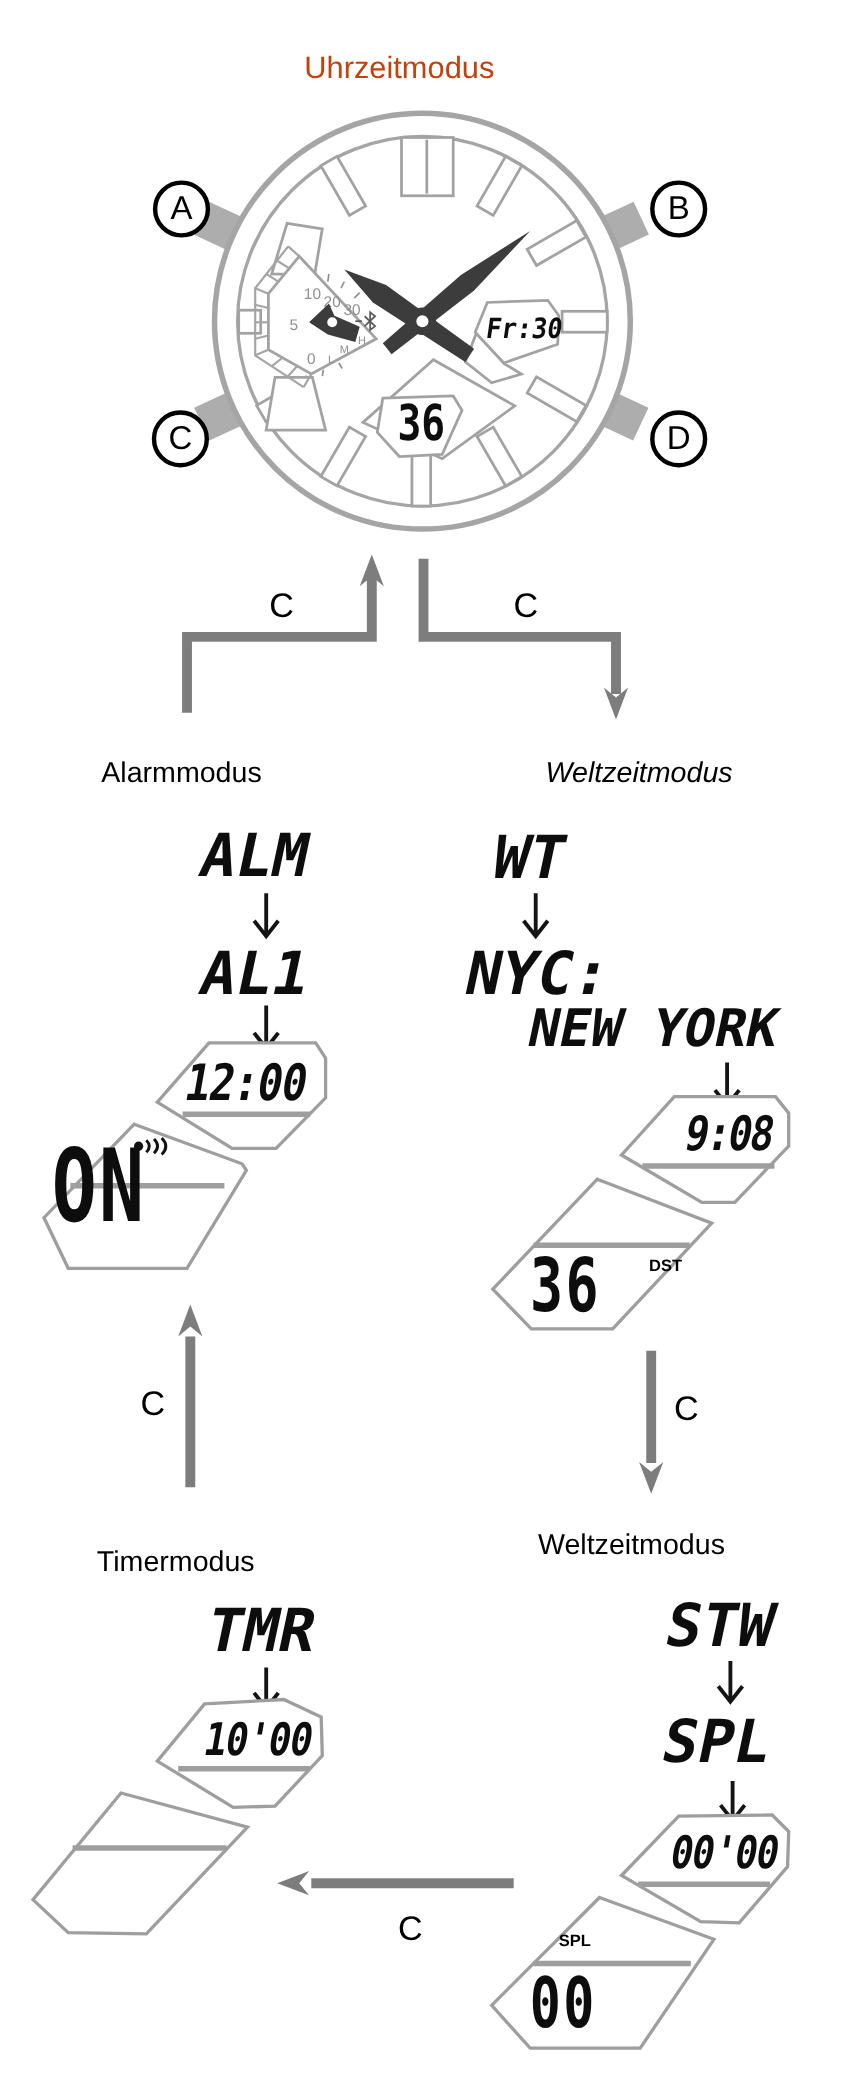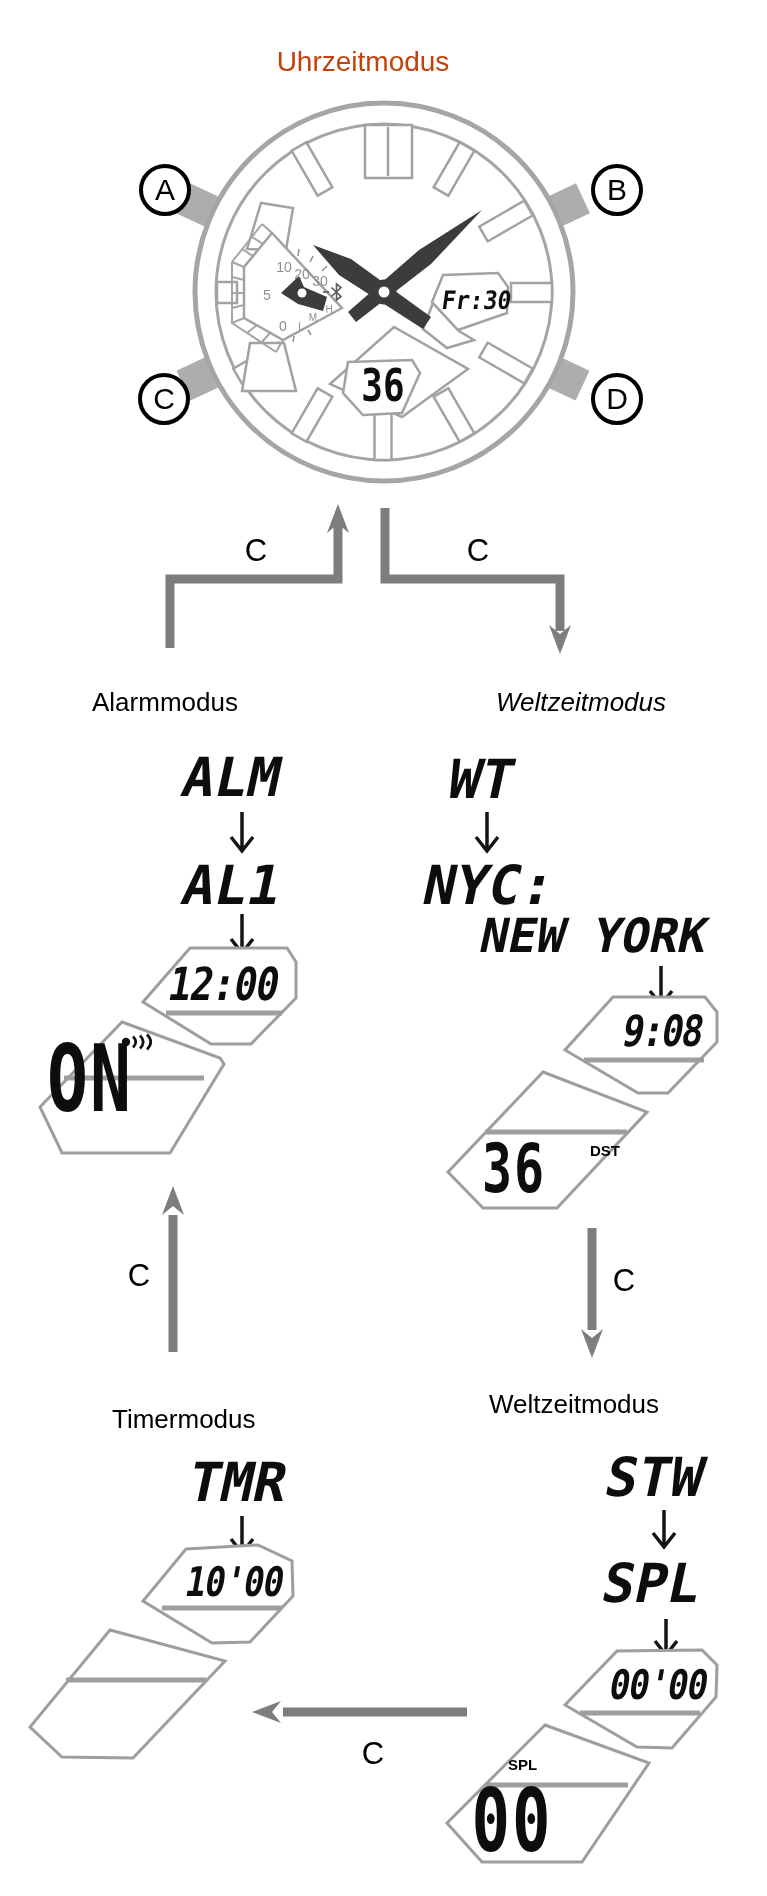--- a/index.html
+++ b/index.html
@@ -177,21 +177,21 @@
 </div>
 
 <div class="abs center c-label" style="left:241px;top:532px;width:30px;height:38px;">C</div>
 <div class="abs center c-label" style="left:463px;top:532px;width:30px;height:38px;">C</div>
 <div class="abs center c-label" style="left:124px;top:1257px;width:30px;height:38px;">C</div>
 <div class="abs center c-label" style="left:609px;top:1262px;width:30px;height:38px;">C</div>
 <div class="abs center c-label" style="left:358px;top:1735px;width:30px;height:38px;">C</div>
 
 <div class="abs section-title" style="left:92px;top:687px;">Alarmmodus</div>
 <div class="abs section-title" style="left:496px;top:687px;font-style:italic;">Weltzeitmodus</div>
-<div class="abs section-title" style="left:112px;top:1404px;">Timermodus</div>
+<div class="abs section-title" style="left:88px;top:1404px;">Timermodus</div>
 <div class="abs section-title" style="left:489px;top:1389px;">Weltzeitmodus</div>
 
 <div class="abs lcd lcd-code" style="left:183px;top:751px;"><span class="sk">ALM</span></div>
 <div class="abs lcd lcd-code" style="left:183px;top:859px;"><span class="sk">AL1</span></div>
 
 <div class="abs lcd lcd-code" style="left:449px;top:753px;"><span class="sk">WT</span></div>
 <div class="abs lcd lcd-code" style="left:424px;top:859px;"><span class="sk">NYC:</span></div>
 <div class="abs lcd" style="left:481px;top:912px;font-size:47px;"><span class="sk">NEW YORK</span></div>
 
 <div class="abs lcd lcd-code" style="left:189px;top:1456px;"><span class="sk">TMR</span></div>
@@ -214,15 +214,15 @@
 </div>
 
 <div class="abs center lcd" style="left:174px;top:1558px;width:122px;height:48px;font-size:34px;">
   <span class="disp-slant">10'00</span>
 </div>
 
 <div class="abs center lcd" style="left:604px;top:1661px;width:110px;height:48px;font-size:34px;">
   <span class="disp-slant">00'00</span>
 </div>
 <div class="abs mini-badge" style="left:508px;top:1756px;">SPL</div>
-<div class="abs center lcd" style="left:468px;top:1785px;width:88px;height:72px;font-size:64px;">
+<div class="abs center lcd" style="left:468px;top:1785px;width:88px;height:72px;font-size:47px;">
   <span class="disp-big">00</span>
 </div>
 
 </body></html>

